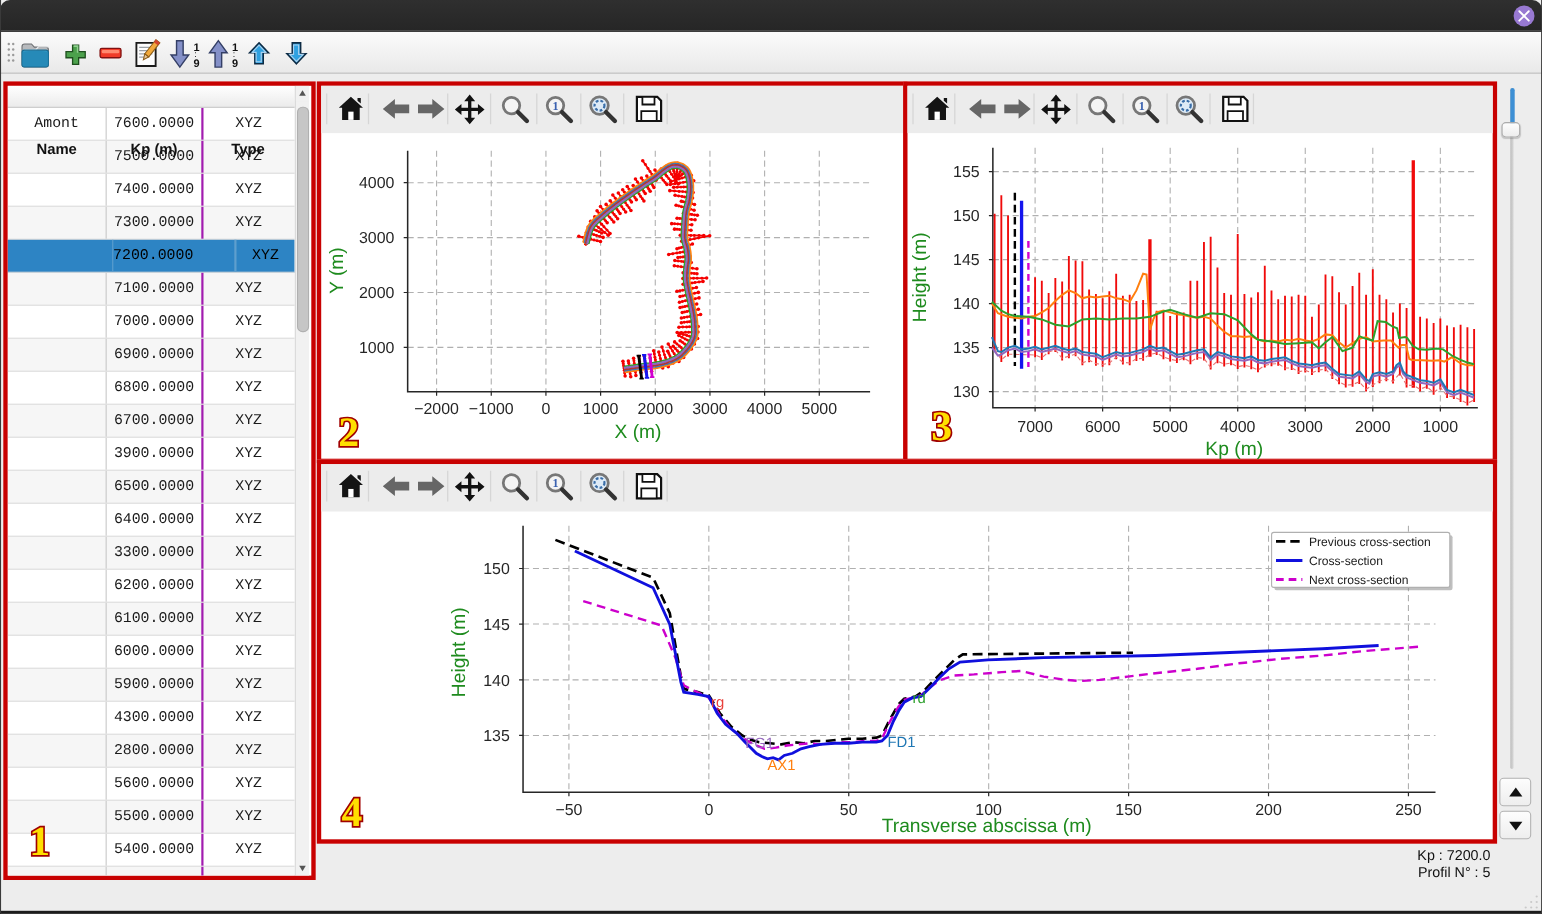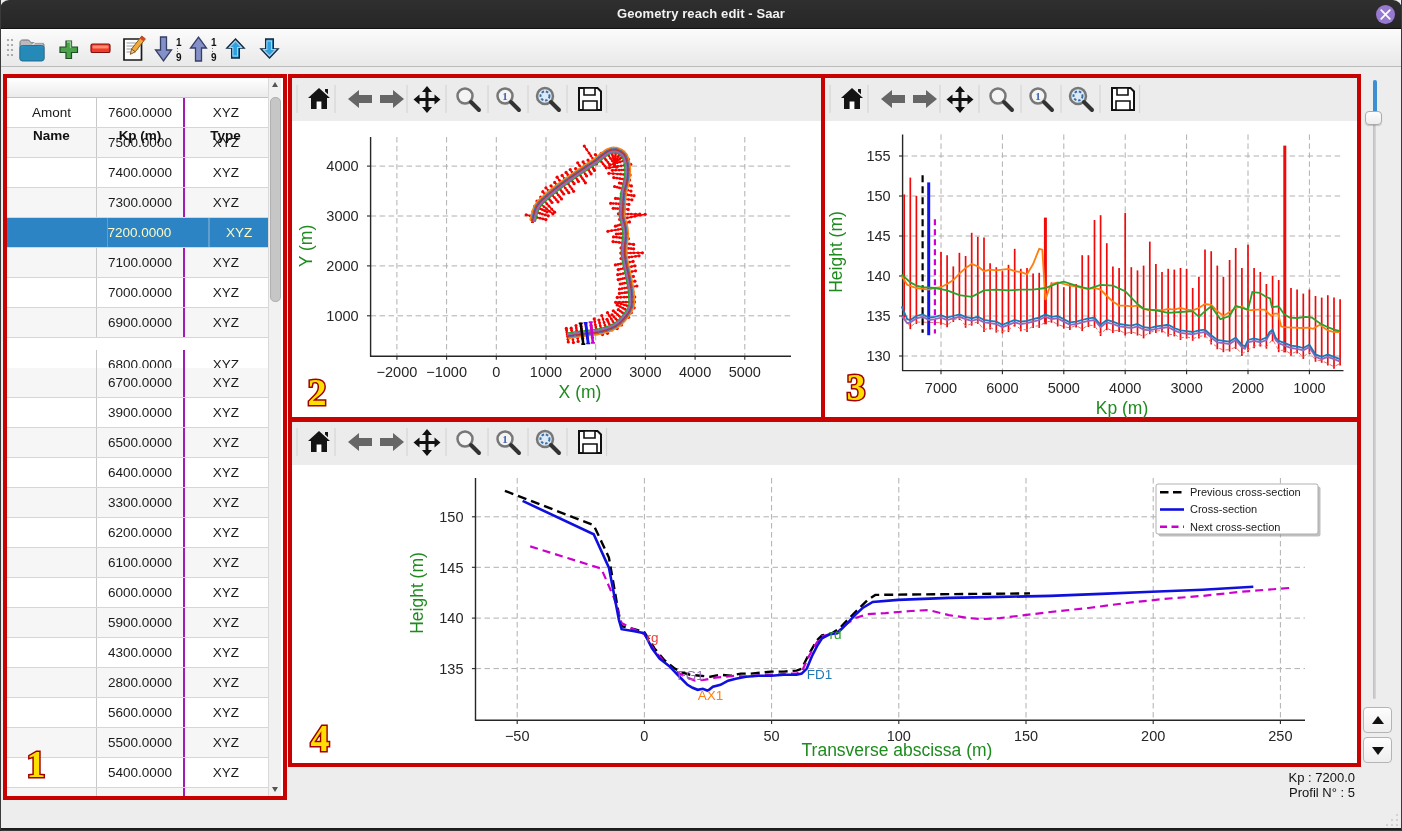--- a/index.html
+++ b/index.html
@@ -15,45 +15,44 @@
 #p3 { left:821px; top:74px; width:540px; height:347px; }
 #p4 { left:288px; top:418px; width:1073px; height:349px; }
 .mtoolbar { position:absolute; left:0; top:0; right:0; height:43px; background:#ececec; }
 .plot { position:absolute; }
 
 #thead { position:absolute; left:0; top:0; width:261px; height:20px; background:linear-gradient(#ffffff,#ebebeb); border-bottom:1px solid #c2c2c2; font-weight:bold; font-size:13.5px; color:#111; display:flex; }
 #thead span, #tbody div span { display:block; text-align:center; }
 .c1 { width:89px; } .c2 { width:87px; border-left:1px solid #c8c8c8; } .c3 { width:84px; border-left:2px solid #a21caf; }
 #thead .c2, #thead .c3 { border-left:1px solid #b5b5b5; }
 #thead span { line-height:20px;margin-top:48px; }
-#tbody { position:absolute; left:0; top:0px; width:261px; height:718px; overflow:hidden; }
+#tbody { position:absolute; left:0; top:0px; width:261px; height:718px; overflow:hidden;font-family:Liberation Mono, monospace; }
 #tbody div { position:absolute; left:0; width:261px; height:30px; background:#fff; border-bottom:1px solid #d6d6d6; font-size:13.5px; color:#1a1a1a; display:flex; }
 #tbody div span { line-height:29px; }
 #tbody div.alt { background:#f6f6f6; }
-#tbody div.sel { background:#2d84c4; color:#fef9c3;gap:37px; }
+#tbody div.sel { background:#2d84c4; color:#000000;gap:37px; }
 #tbody div.sel span { border-left-color:#5e9fce; }
 #vscroll { position:absolute; right:2px; top:0; width:13px; height:718px; background:#f1f1f1; border-left:1px solid #d9d9d9; }
 #vscroll .up, #vscroll .dn { position:absolute; left:0; width:12px; height:14px; background:#f1f1f1; }
 #vscroll .thumb { position:absolute; left:1px; top:19px; width:11px; height:205px; background:#c6c6c6; border:1px solid #b0b0b0; border-radius:5px; }
 .arr { width:0; height:0; position:absolute; left:3px; border-left:3.5px solid transparent; border-right:3.5px solid transparent; }
 
 #slider { position:absolute; left:1372px; top:80px; width:5px; height:619px; }
 #slider .trk { position:absolute; left:1px; top:0; width:3px; height:100%; background:linear-gradient(90deg,#bdbdbd,#d9d9d9); border-radius:2px; }
 #slider .fill { position:absolute; left:0.5px; top:0; width:4px; height:34px; background:#3d8fd4; border-radius:2px; }
 #slider .hnd { position:absolute; left:-7px; top:31px; width:17px; height:14px; background:linear-gradient(#fdfdfd,#ededed); border:1px solid #ababab; border-radius:4px; box-shadow:0 1px 1px rgba(0,0,0,0.18); }
 .navbtn { position:absolute; left:1363px; width:29px; height:26px; background:linear-gradient(#fdfdfd,#eeeeee); border:1px solid #b4b4b4; border-radius:4px; }
 .navbtn .tri { position:absolute; left:8px; width:0; height:0; border-left:6.5px solid transparent; border-right:6.5px solid transparent; }
 #kp-info { position:absolute; right:47px; top:770px; text-align:right; font-size:13px; color:#111; line-height:15px; }
 .numsvg { font-family:"Liberation Serif",serif; font-weight:bold; font-size:38px; fill:#ffdf00; stroke:#a00000; stroke-width:3; paint-order:stroke; text-anchor:middle; }
 #borderframe { position:absolute; left:0; top:0; width:1402px; height:831px; border:1px solid #3a3a3a; border-top:none; border-radius:0 0 2px 2px; pointer-events:none; }
 #bottombar { position:absolute; left:0; top:828px; width:1402px; height:3px; background:#1d1d1d; }
 </style></head>
 <body>
 <div id="titlebar">
-    <span class="t">Geometry reach edit - Saar</span>
  <div id="closebtn">
       <svg width="11" height="11">
         <path d="M1.2 1.2L9.8 9.8M9.8 1.2L1.2 9.8" stroke="#fff" stroke-width="1.7" stroke-linecap="round"></path>
       </svg>
     </div>
 </div>
 <div id="apptoolbar"></div>
 
 <svg style="position:absolute;left:6px;top:34px" width="290" height="30" viewBox="0 0 290 30">
  <g fill="#9a9a9a">
@@ -190,21 +189,21 @@
       <div style="top:200px">
         <span class="c1"></span>
         <span class="c2">7000.0000</span>
         <span class="c3">XYZ</span>
       </div>
       <div class="alt" style="top:230px">
         <span class="c1"></span>
         <span class="c2">6900.0000</span>
         <span class="c3">XYZ</span>
       </div>
-      <div style="top:272px">
+      <div style="top:260px">
         <span class="c1"></span>
         <span class="c2">6800.0000</span>
         <span class="c3">XYZ</span>
       </div>
       <div class="alt" style="top:290px">
         <span class="c1"></span>
         <span class="c2">6700.0000</span>
         <span class="c3">XYZ</span>
       </div>
       <div style="top:320px">

